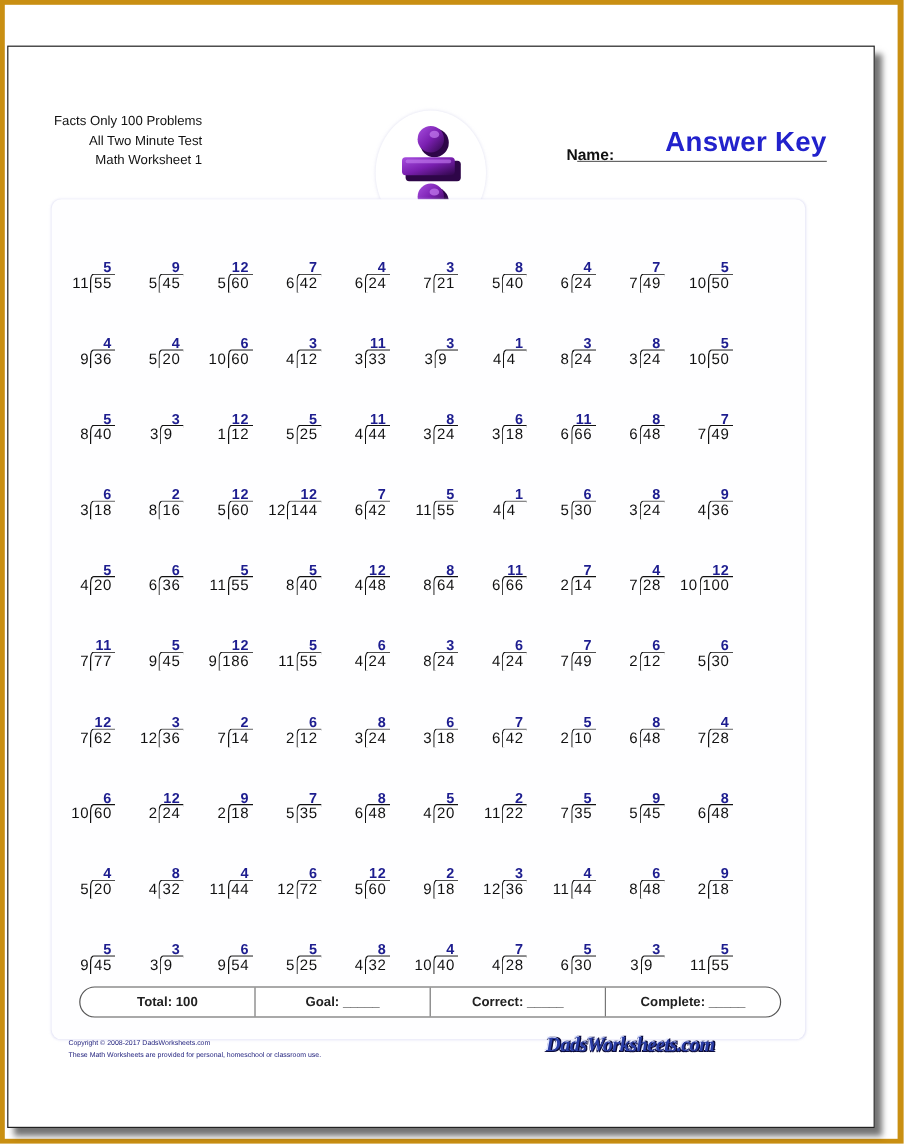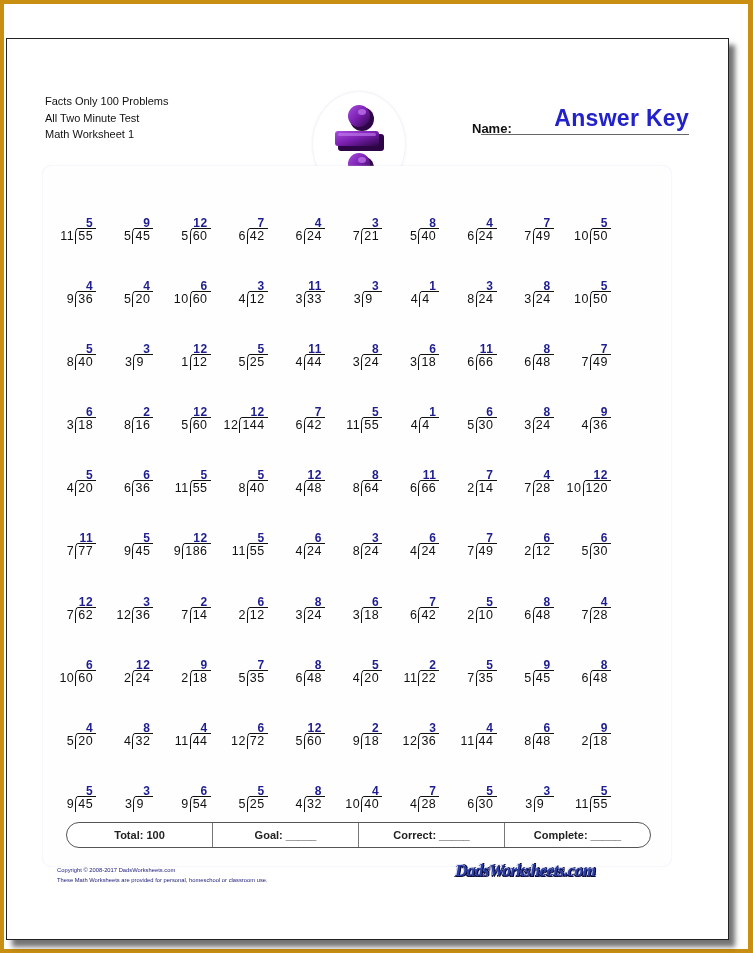--- a/index.html
+++ b/index.html
@@ -17,21 +17,21 @@
     .page {
       position: absolute; left: 6px; top: 38px; width: 721px; height: 900px;
       background: #ffffff;
       border: 1px solid #222;
       box-shadow: 6px 7px 5px rgba(0,0,0,0.55);
     }
     .header-left {
       position: absolute; left: 38px; top: 54px;
       font-size: 11px; line-height: 16.5px; color: #111;
     }
-    .header-left div { white-space: nowrap; }
+    .header-left div { white-space: nowrap; text-align: right; }
     .logo-circle {
       position: absolute; left: 306px; top: 53px; width: 92px; height: 104px;
       border-radius: 50%;
       background: #fff;
       box-shadow: 0 0 3px rgba(200,200,230,0.6);
     }
     .div-icon { position: absolute; left: 20px; top: 10px; width: 52px; height: 80px; }
     .name-label {
       position: absolute; left: 426px; top: 82px;
       font-size: 13px; font-weight: bold; color: #111; padding-left: 39px;
@@ -434,21 +434,21 @@
         </div>
         <div class="problem">
           <div class="prob-inner">
             <span class="divisor">7</span>
             <span class="bracket"><span class="quotient">4</span><span>28</span></span>
           </div>
         </div>
         <div class="problem">
           <div class="prob-inner">
             <span class="divisor">10</span>
-            <span class="bracket"><span class="quotient">12</span><span>120</span></span>
+            <span class="bracket"><span class="quotient">12</span><span>100</span></span>
           </div>
         </div>
         <div class="problem">
           <div class="prob-inner">
             <span class="divisor">7</span>
             <span class="bracket"><span class="quotient">11</span><span>77</span></span>
           </div>
         </div>
         <div class="problem">
           <div class="prob-inner">

